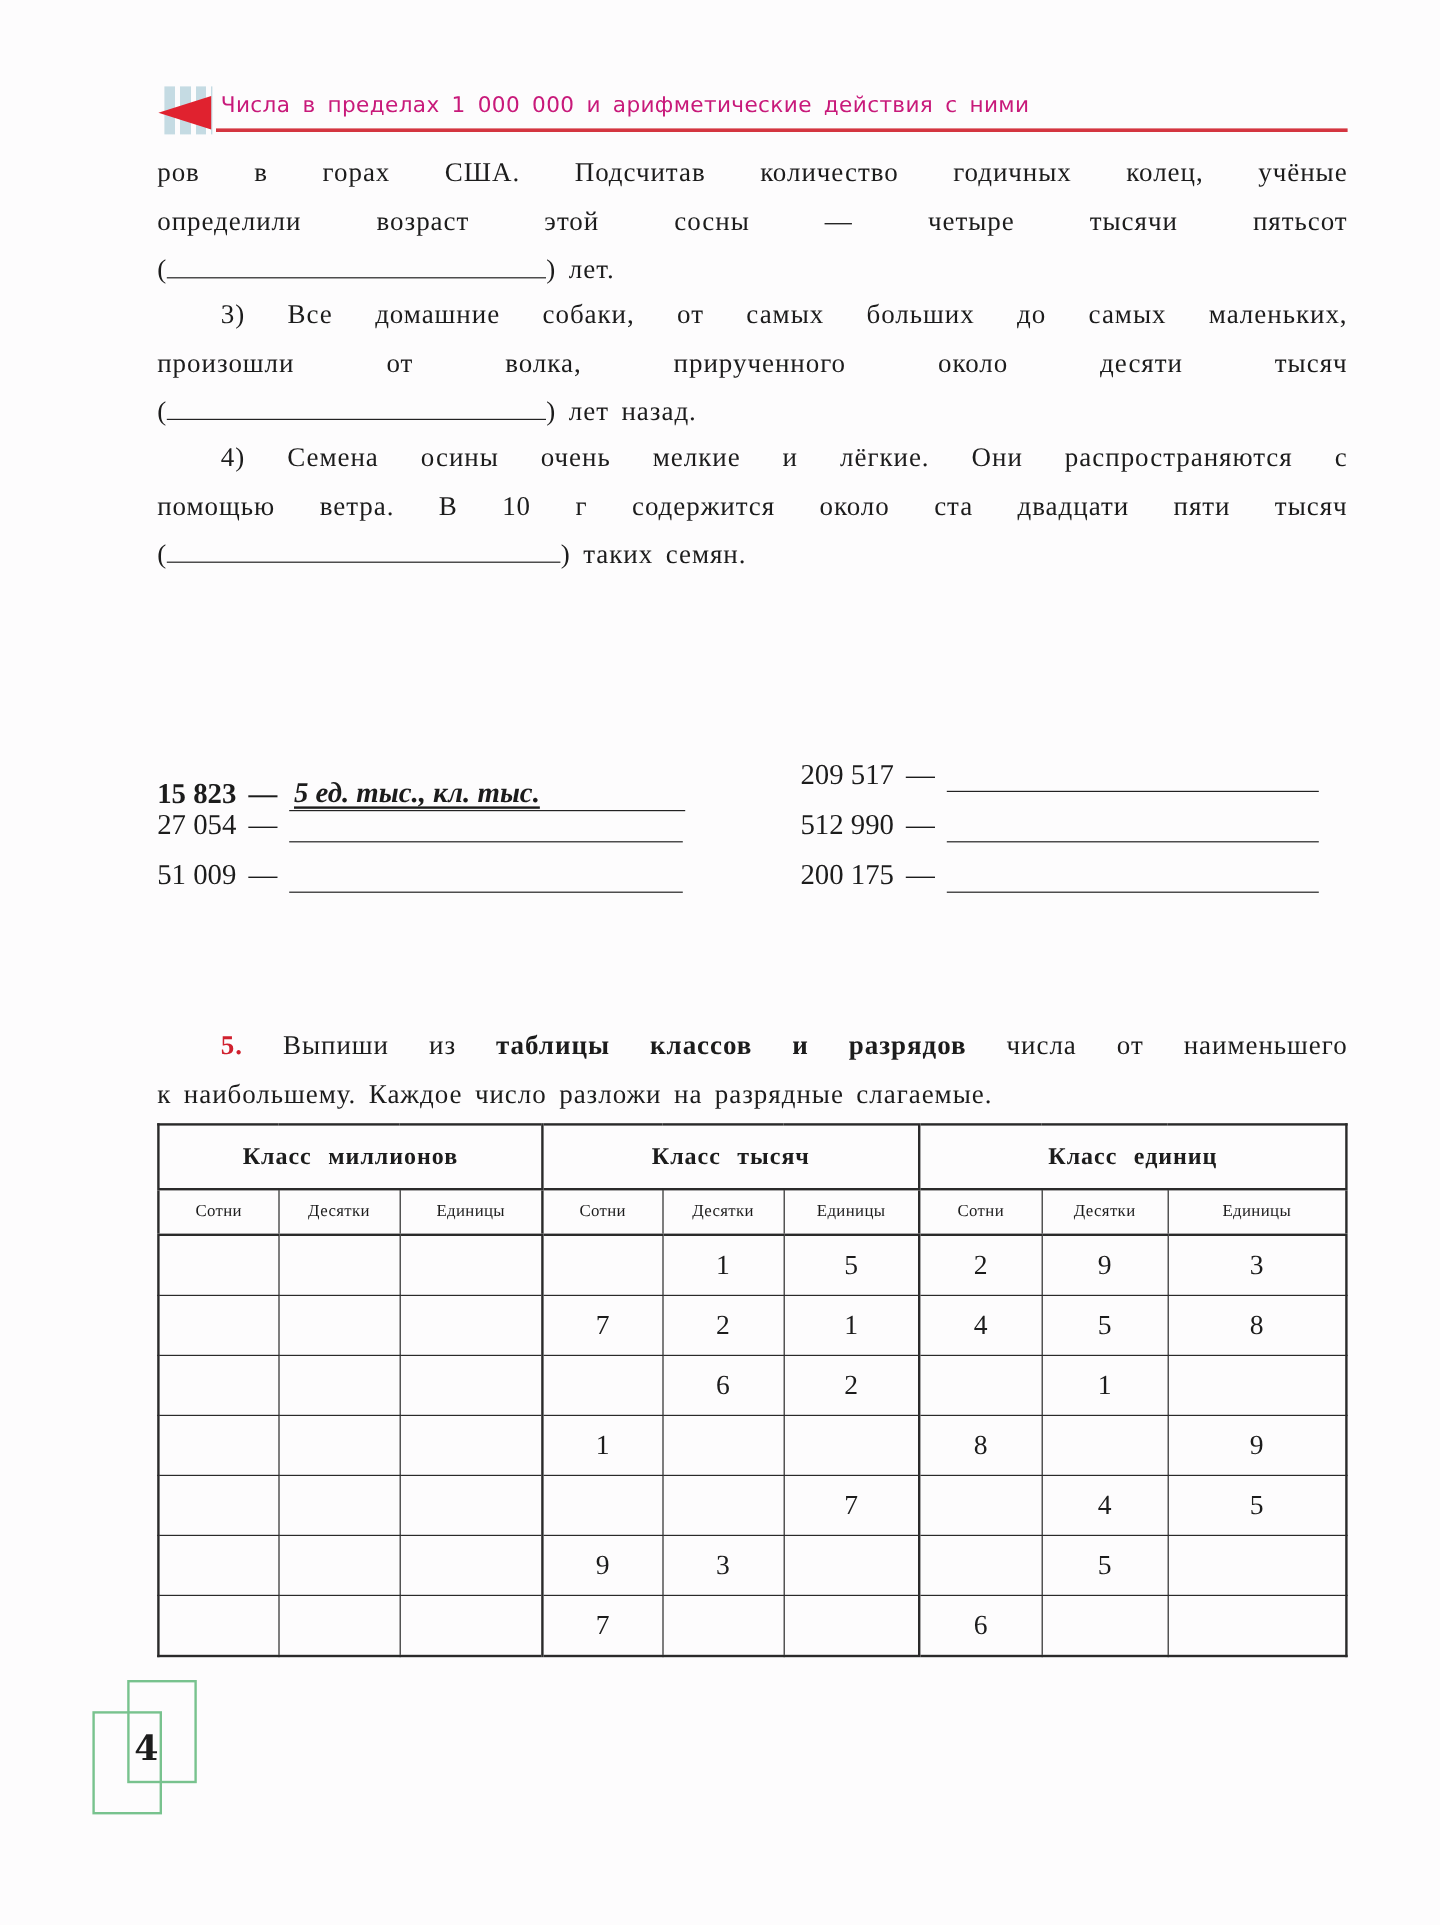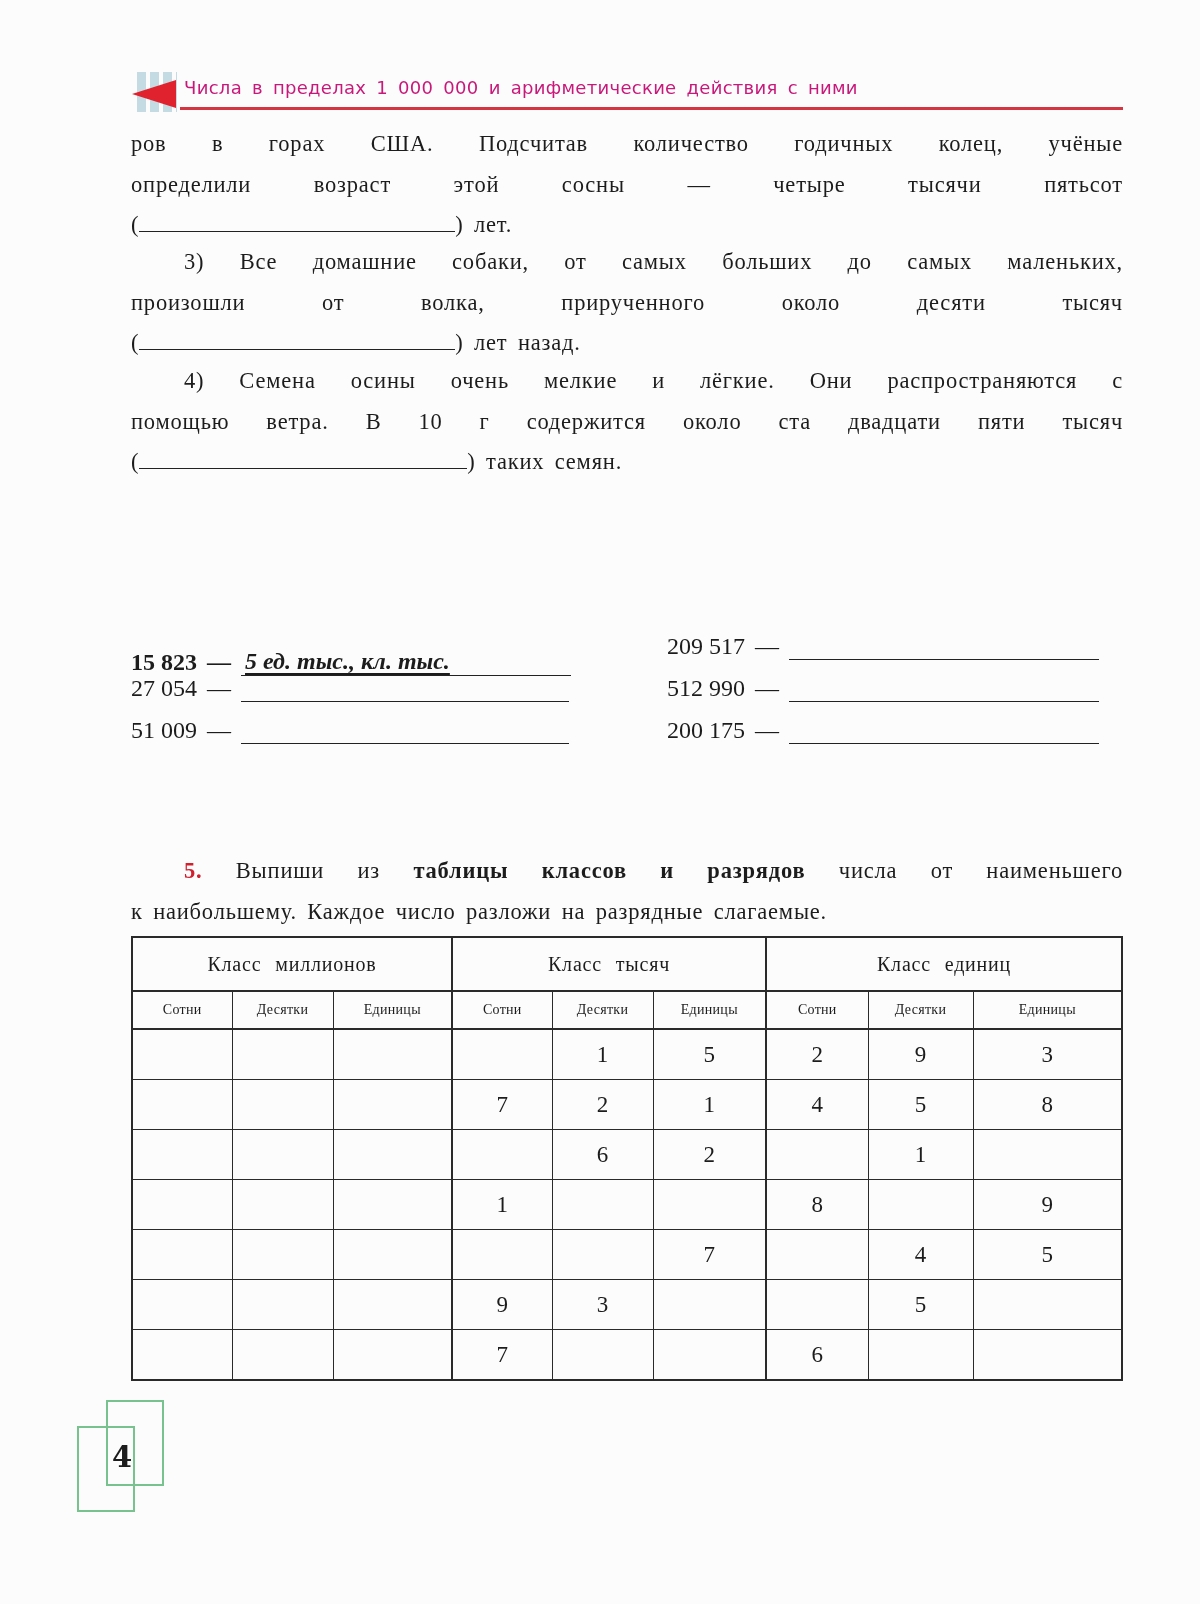--- a/index.html
+++ b/index.html
@@ -59,21 +59,21 @@
 
   table.classes {
     position: absolute; left: 131px; top: 936px; width: 990px;
     border-collapse: collapse; table-layout: fixed;
     font-family: "Liberation Serif", "DejaVu Serif", serif;
   }
   table.classes td, table.classes th {
     border: 1.5px solid #2a2a2a; text-align: center; padding: 0;
   }
   table.classes { border: 2.5px solid #2a2a2a; }
-  th.class-head { height: 52px; font-size: 20px; font-weight: normal; letter-spacing: 0.8px; word-spacing: 8px; }
+  th.class-head { height: 52px; font-size: 20px; font-weight: bold; letter-spacing: 0.8px; word-spacing: 8px; }
   th.rank-head { height: 36px; font-size: 14px; font-weight: normal; letter-spacing: 0.3px; }
   td.cell { height: 49px; font-size: 23px; }
   .thick-l { border-left: 2.5px solid #2a2a2a !important; margin-top: 25px; }
   .thick-b { border-bottom: 2.5px solid #2a2a2a !important; }
 
   .pn-box1 {
     position: absolute; left: 106px; top: 1400px; width: 58px; height: 86px;
     border: 2px solid #78c28e; box-sizing: border-box;
   }
   .pn-box2 {

